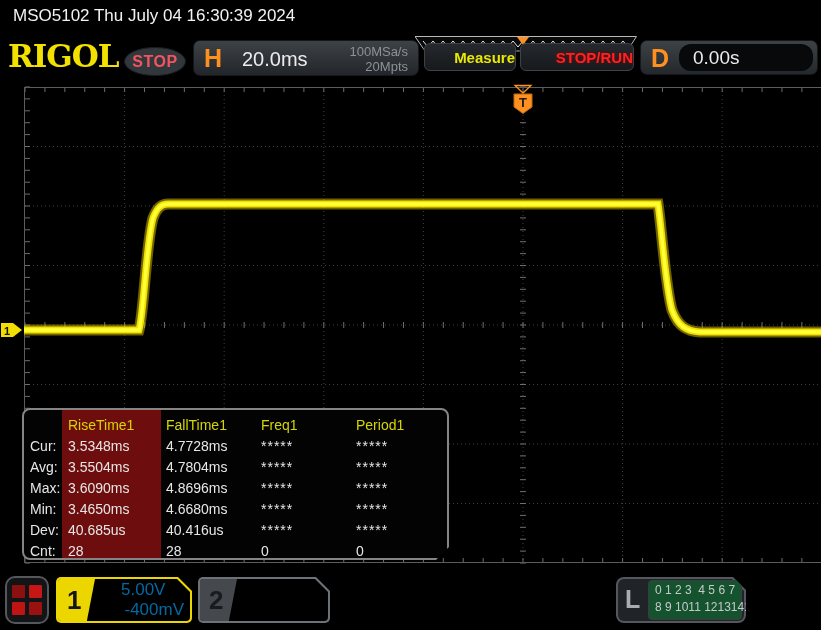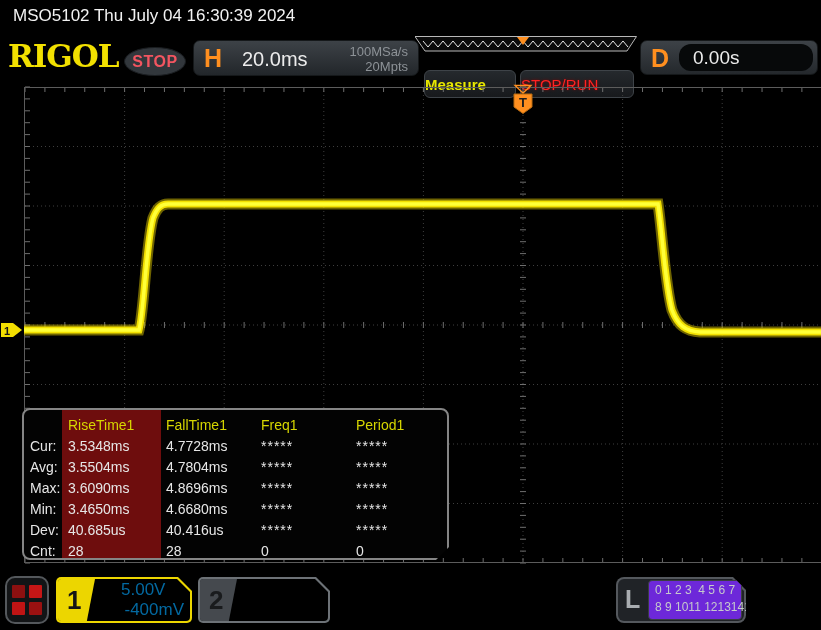--- a/index.html
+++ b/index.html
@@ -15,25 +15,25 @@
   .header { position:absolute; left:0; top:34px; width:821px; height:50px; }
   .logo { position:absolute; left:8px; top:4px; font-family:"DejaVu Serif", serif; font-weight:bold; font-size:31px; color:#f2e000; letter-spacing:-1px; }
   .stop-badge { position:absolute; left:124px; top:13px; width:62px; height:29px; background:#32373c; border:1px solid #1a1d20; border-radius:50%; display:flex; align-items:center; justify-content:center; }
   .stop-badge span { color:#f25560; font-weight:bold; font-size:16px; letter-spacing:0.5px; }
   .hpanel { position:absolute; left:193px; top:6px; width:226px; height:36px; background:linear-gradient(#3d4247,#22262a); border:1px solid #15181a; border-radius:7px; box-shadow:0 1px 0 #000; }
   .hpanel .hletter { position:absolute; left:10px; top:3px; font-size:25px; font-weight:bold; color:#ff8f1f; }
   .hpanel .timebase { position:absolute; left:48px; top:7px; font-size:20px; color:#ececec; }
   .hpanel .srate { position:absolute; right:10px; top:3px; font-size:13px; color:#8d9297; text-align:right; }
   .hpanel .mdepth { position:absolute; right:10px; top:18px; font-size:13px; color:#8d9297; text-align:right; }
   .preview { position:absolute; left:415px; top:2px; width:222px; height:16px; }
-  .hbtn { position:absolute; top:36px; height:28px; background:linear-gradient(#25292d,#17191c); border:1px solid #3e4348; border-radius:6px; display:flex; align-items:center; justify-content:flex-start; box-shadow:0 1px 2px #000; }
+  .hbtn { position:absolute; top:9px; height:28px; background:linear-gradient(#25292d,#17191c); border:1px solid #3e4348; border-radius:6px; display:flex; align-items:center; justify-content:flex-end; box-shadow:0 1px 2px #000; }
   .measure-btn { left:424px; width:92px; }
   .measure-btn span { color:#e8e800; font-weight:bold; font-size:15px; }
   .stoprun-btn { left:520px; width:114px; }
-  .stoprun-btn span { color:#ff2222; font-weight:normal; font-size:15px; text-shadow:0 0 3px #800; }
+  .stoprun-btn span { color:#ff2222; font-weight:bold; font-size:15px; text-shadow:0 0 3px #800; }
   .dpanel { position:absolute; left:640px; top:6px; width:178px; height:35px; background:linear-gradient(#3d4247,#24282c); border:1px solid #15181a; border-radius:7px; }
   .dpanel .dletter { position:absolute; left:10px; top:3px; font-size:25px; font-weight:bold; color:#ff8f1f; }
   .dpanel .dvalue-box { position:absolute; left:38px; top:3px; right:4px; bottom:3px; background:#07090a; border-radius:12px; }
   .dpanel .dvalue { position:absolute; left:14px; top:3px; font-size:19px; color:#ececec; }
 
   
   .graticule { position:absolute; left:0; top:84px; }
 
   
   .measure-panel { position:absolute; left:22px; top:408px; width:427px; height:152px; background:#030303;
@@ -61,21 +61,21 @@
   .ch1 .ch-vals { color:#0369a1; }
   .ch2 { left:198px; width:132px; background:#6d7277; }
   .ch2 .ch-tag { background:#45494e; color:#191b1d; }
   .ch2 .ch-vals { color:#b4b8bc; }
   .dcicon { display:inline-block; width:17px; margin-right:6px; }
   .dcicon .l1 { height:2px; background:currentColor; margin-bottom:3px; }
   .dcicon .l2 { height:2px; background:repeating-linear-gradient(90deg,currentColor 0 4px,transparent 4px 6px); }
   .la-outer { position:absolute; left:616px; top:7px; width:130px; height:46px; background:#54585d; border-radius:8px; clip-path:polygon(0 0,calc(100% - 13px) 0,100% 13px,100% 100%,0 100%); }
   .la-inner { position:absolute; inset:2px; background:#202327; border-radius:6px; clip-path:polygon(0 0,calc(100% - 12px) 0,100% 12px,100% 100%,0 100%); }
   .la-letter { position:absolute; left:9px; top:8px; font-size:25px; font-weight:bold; color:#a9adb1; z-index:2; }
-  .la-digits { position:absolute; left:32px; top:3px; right:4px; bottom:3px; background:#6d28d9; border:1px solid #3a3e42; border-radius:4px; z-index:2; color:#c6c9cc; font-size:12px; line-height:17px; padding:1px 0 0 6px; white-space:pre; }
+  .la-digits { position:absolute; left:32px; top:3px; right:4px; bottom:3px; background:#14532d; border:1px solid #3a3e42; border-radius:4px; z-index:2; color:#c6c9cc; font-size:12px; line-height:17px; padding:1px 0 0 6px; white-space:pre; }
 </style>
 </head>
 <body>
 
 <div class="screen">
 
   <div class="top-bar">
     <div class="title">MSO5102  Thu July 04 16:30:39 2024</div>
   </div>
 

